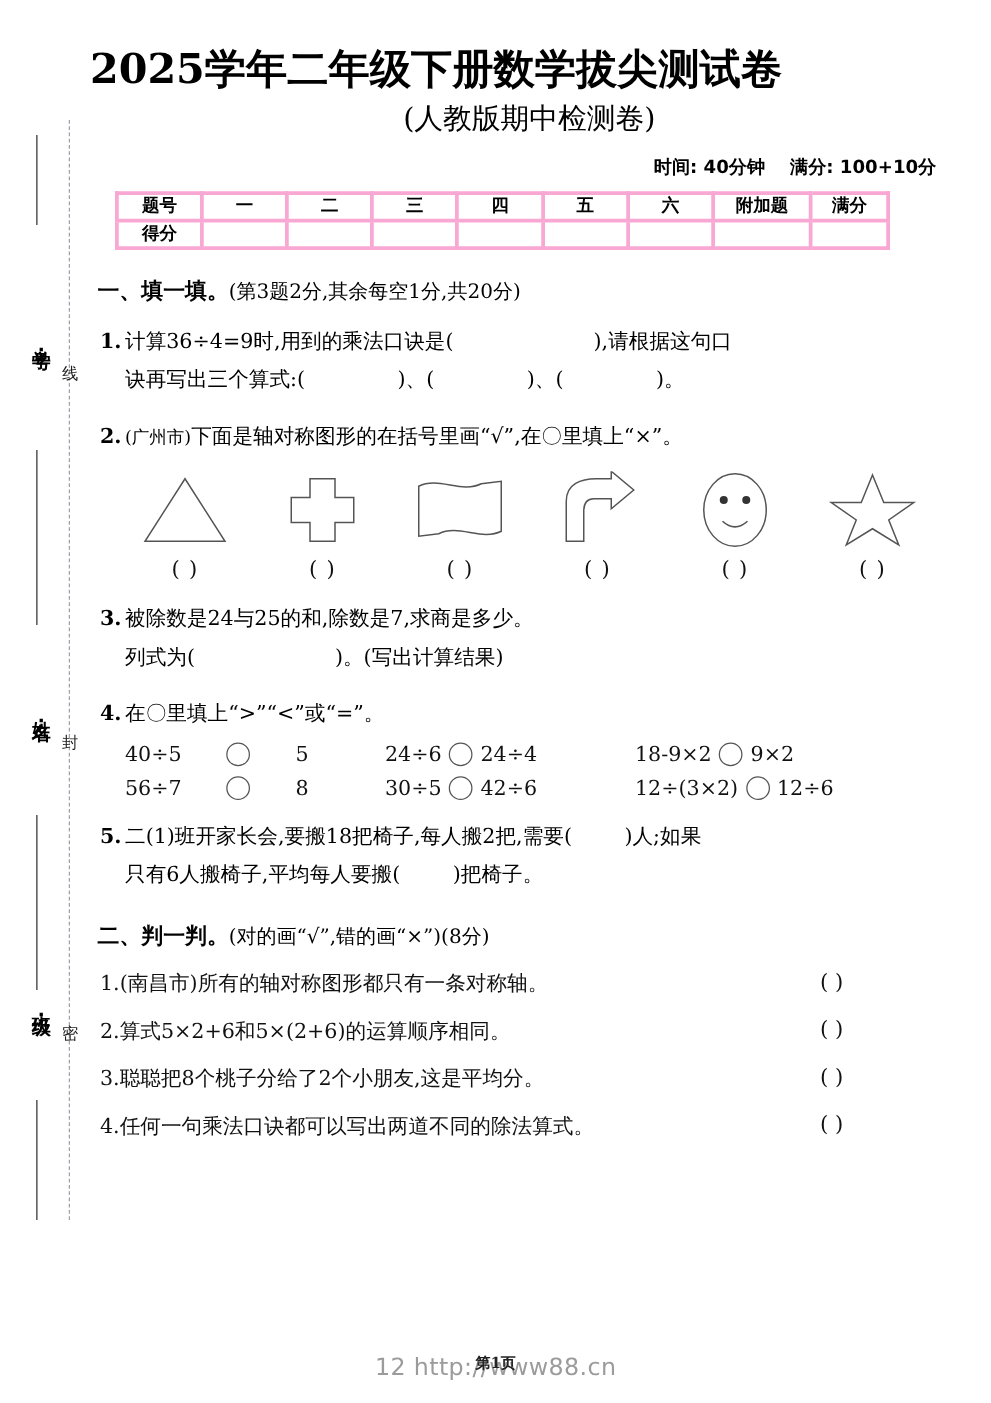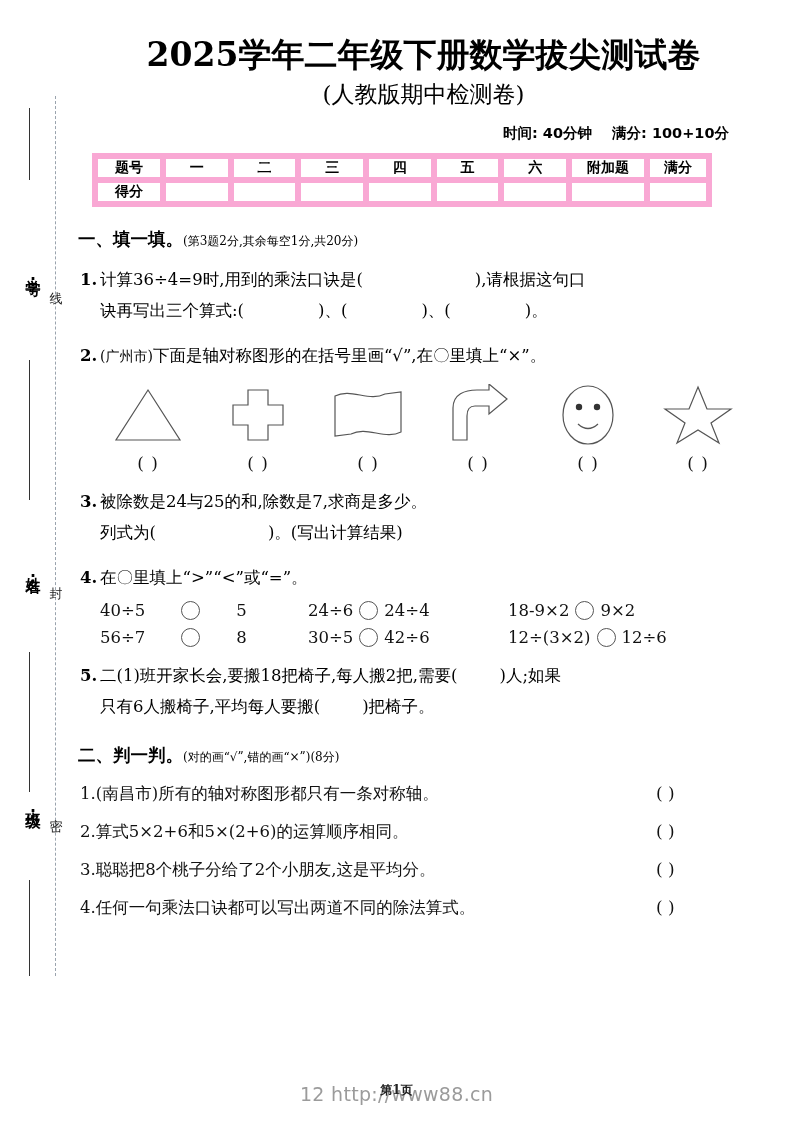--- a/index.html
+++ b/index.html
@@ -66,61 +66,61 @@
     position: absolute;
     left: 72px;
     top: 0;
     width: 721px;
     height: 1122px;
   }
 
   #title-main {
     margin: 0;
     padding-top: 36px;
-    text-align: center;
+    text-align: left;
     font-size: 33px;
     font-weight: bold;
     letter-spacing: 0px;
     font-family: "DejaVu Serif", "Liberation Serif", serif;
     color: #000;
     line-height: 1.18;
     padding-right: 18px;
   }
   #title-sub {
     margin: 4px 0 0 0;
     text-align: center;
     font-size: 23px;
     font-family: "DejaVu Serif", "Liberation Serif", serif;
     color: #000;
     padding-right: 18px;
   }
 
   #meta-line {
     margin-top: 14px;
-    padding-right: 64px;
+    padding-right: 44px;
     text-align: right;
     font-size: 14.5px;
     font-weight: bold;
     font-family: "DejaVu Sans", "Liberation Sans", sans-serif;
     color: #000;
   }
   #meta-line .gap { display: inline-block; width: 20px; }
 
   
   #score-table-wrap {
     margin: 10px 0 0 20px;
     width: 620px;
   }
   table#score-table {
     border-collapse: collapse;
     width: 620px;
     table-layout: fixed;
   }
   table#score-table td {
-    border: 6px solid #f9a8d4;
+    border: 3px solid #f9a8d4;
     height: 22px;
     text-align: center;
     vertical-align: middle;
     font-size: 14px;
     font-weight: bold;
     font-family: "DejaVu Sans", "Liberation Sans", sans-serif;
     color: #000;
     padding: 0;
   }
   table#score-table td.head-cell { width: 68px; }
@@ -130,21 +130,21 @@
   
   .section-head {
     margin: 20px 0 0 6px;
     font-size: 17.5px;
     font-weight: bold;
     font-family: "DejaVu Serif", "Liberation Serif", serif;
     color: #000;
   }
   .section-head .note {
     font-weight: normal;
-    font-size: 12px;
+    font-size: 16px;
   }
 
   .q {
     margin: 13px 16px 0 8px;
     font-size: 16.5px;
     line-height: 1.9;
     color: #000;
     position: relative;
   }
   .q .num {

